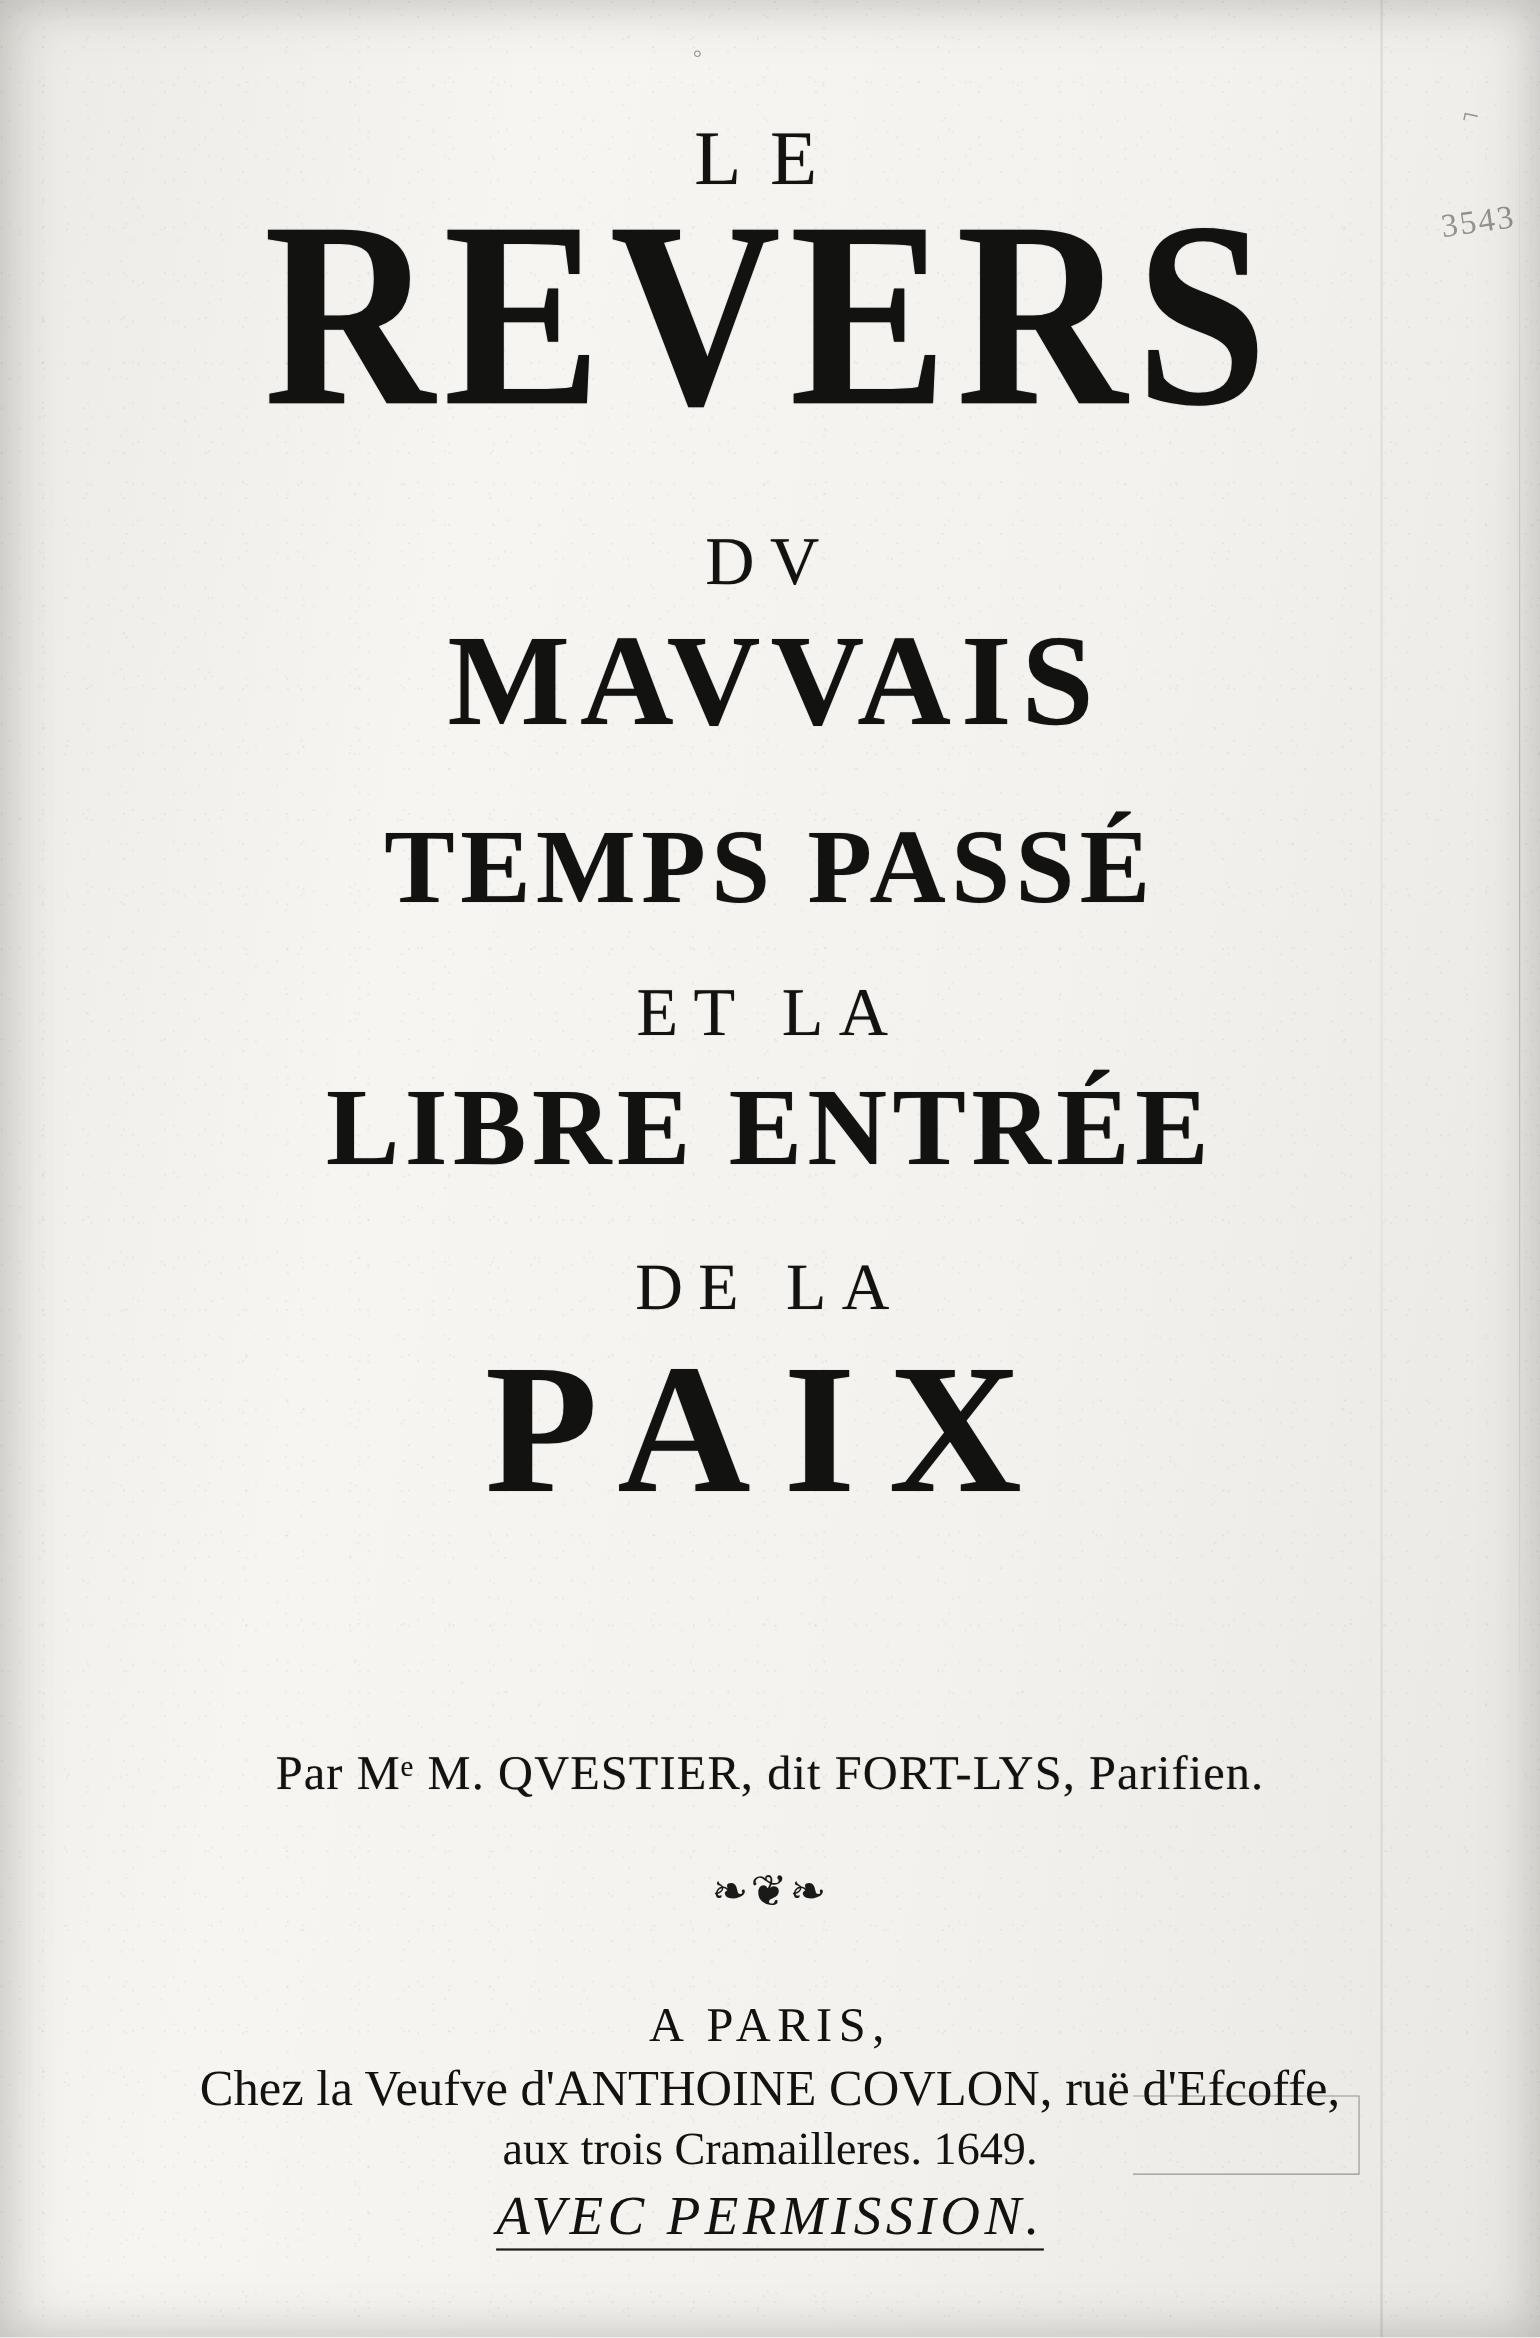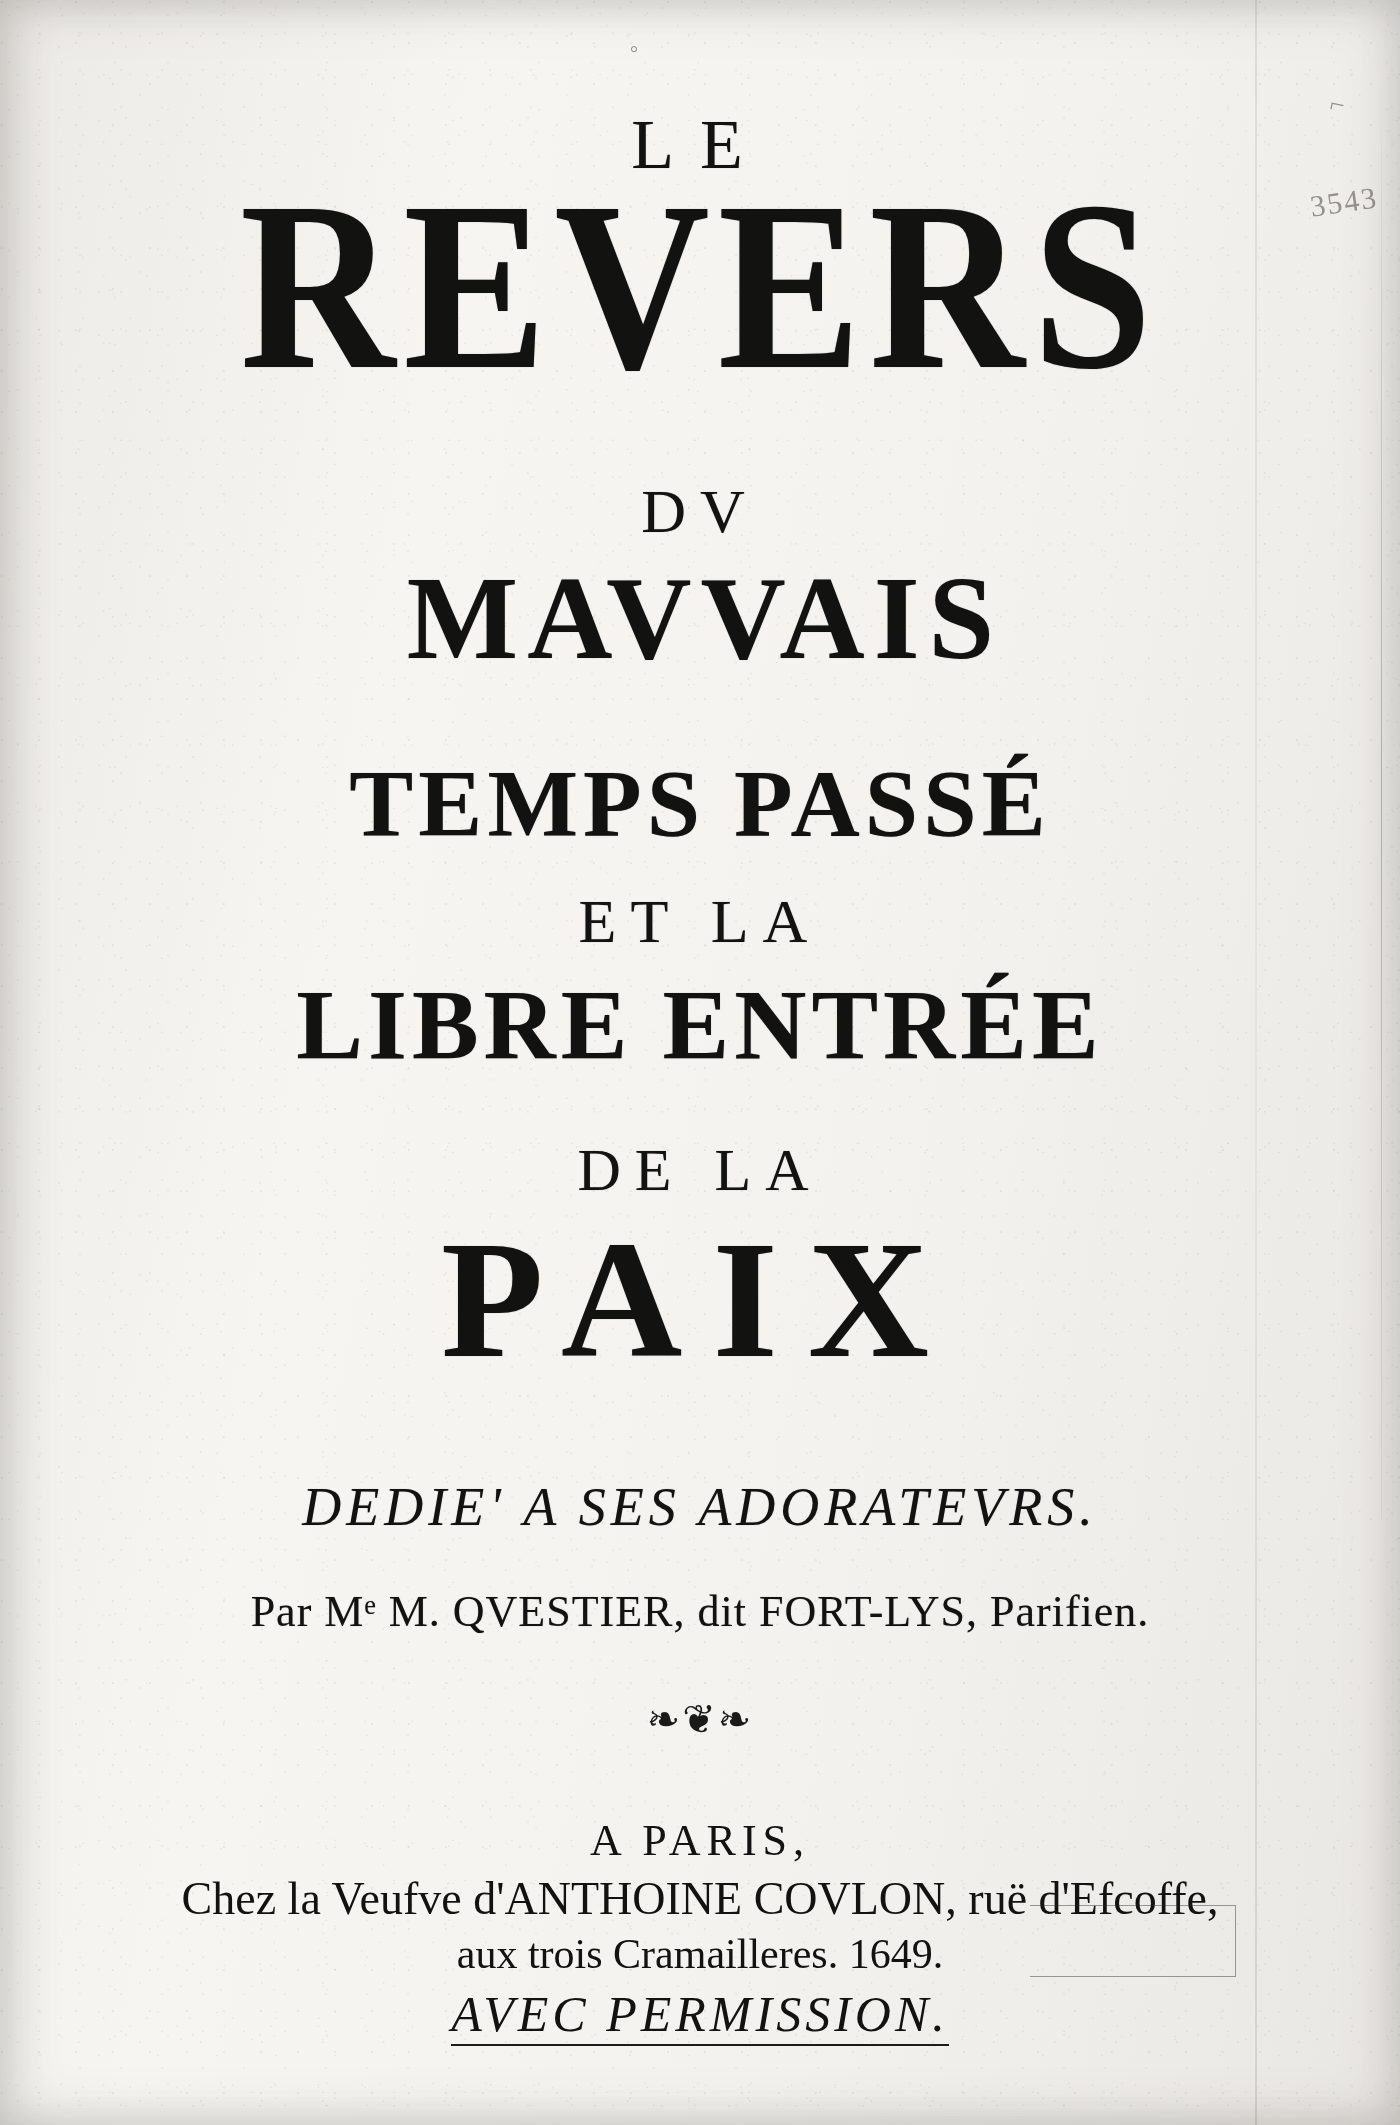--- a/index.html
+++ b/index.html
@@ -79,21 +79,21 @@
     left: 0;
     right: 0;
     text-align: center;
     text-shadow: 0 0 1px rgba(20,20,20,.35);
   }
 
   .l-le      { top: 110px;  font-size: 70px;  letter-spacing: 26px; font-weight: normal; }
   .l-revers  { top: 165px;  font-size: 215px; letter-spacing: 8px;  transform: scaleY(1.12); transform-origin: top center; }
   .l-du      { top: 480px;  font-size: 62px;  letter-spacing: 14px; font-weight: normal; }
   .l-mauvais { top: 560px;  font-size: 118px; letter-spacing: 9px; padding-left: 10px; }
-  .l-temps   { top: 756px;  font-size: 96px;  letter-spacing: 5px; text-align: center; }
+  .l-temps   { top: 740px;  font-size: 96px;  letter-spacing: 5px; text-align: center; }
   .l-etla    { top: 890px;  font-size: 62px;  letter-spacing: 14px; font-weight: normal; }
   .l-libre   { top: 975px;  font-size: 100px; letter-spacing: 5px; }
   .l-dela    { top: 1140px; font-size: 60px;  letter-spacing: 14px; font-weight: normal; }
   .l-paix    { top: 1215px; font-size: 168px; letter-spacing: 30px; }
 
   .l-dedie {
     top: 1480px;
     font-size: 54px;
     letter-spacing: 5px;
     font-style: italic;
@@ -194,21 +194,20 @@
     <div class="tl l-le">LE</div>
     <div class="tl l-revers">REVERS</div>
     <div class="tl l-du">DV</div>
     <div class="tl l-mauvais">MAVVAIS</div>
     <div class="tl l-temps">TEMPS PASSÉ</div>
     <div class="tl l-etla">ET LA</div>
     <div class="tl l-libre">LIBRE ENTRÉE</div>
     <div class="tl l-paix">PAIX</div>
     <div class="tl l-dela">DE LA</div>
 
-    <div class="tl l-dedie">DEDIE' A SES ADORATEVRS.</div>
     <div class="tl l-author">Par Mᵉ M. QVESTIER, dit FORT-LYS, Parifien.</div>
 
     <div class="ornament">❧❦❧</div>
 
     <div class="imprint im-1">A PARIS,</div>
     <div class="imprint im-2">Chez la Veufve d'ANTHOINE COVLON, ruë d'Efcoffe,</div>
     <div class="imprint im-3">aux trois Cramailleres.  1649.</div>
     <div class="imprint im-4"><span class="underlined">AVEC PERMISSION.</span></div>
 
     <div class="box-note"></div>

